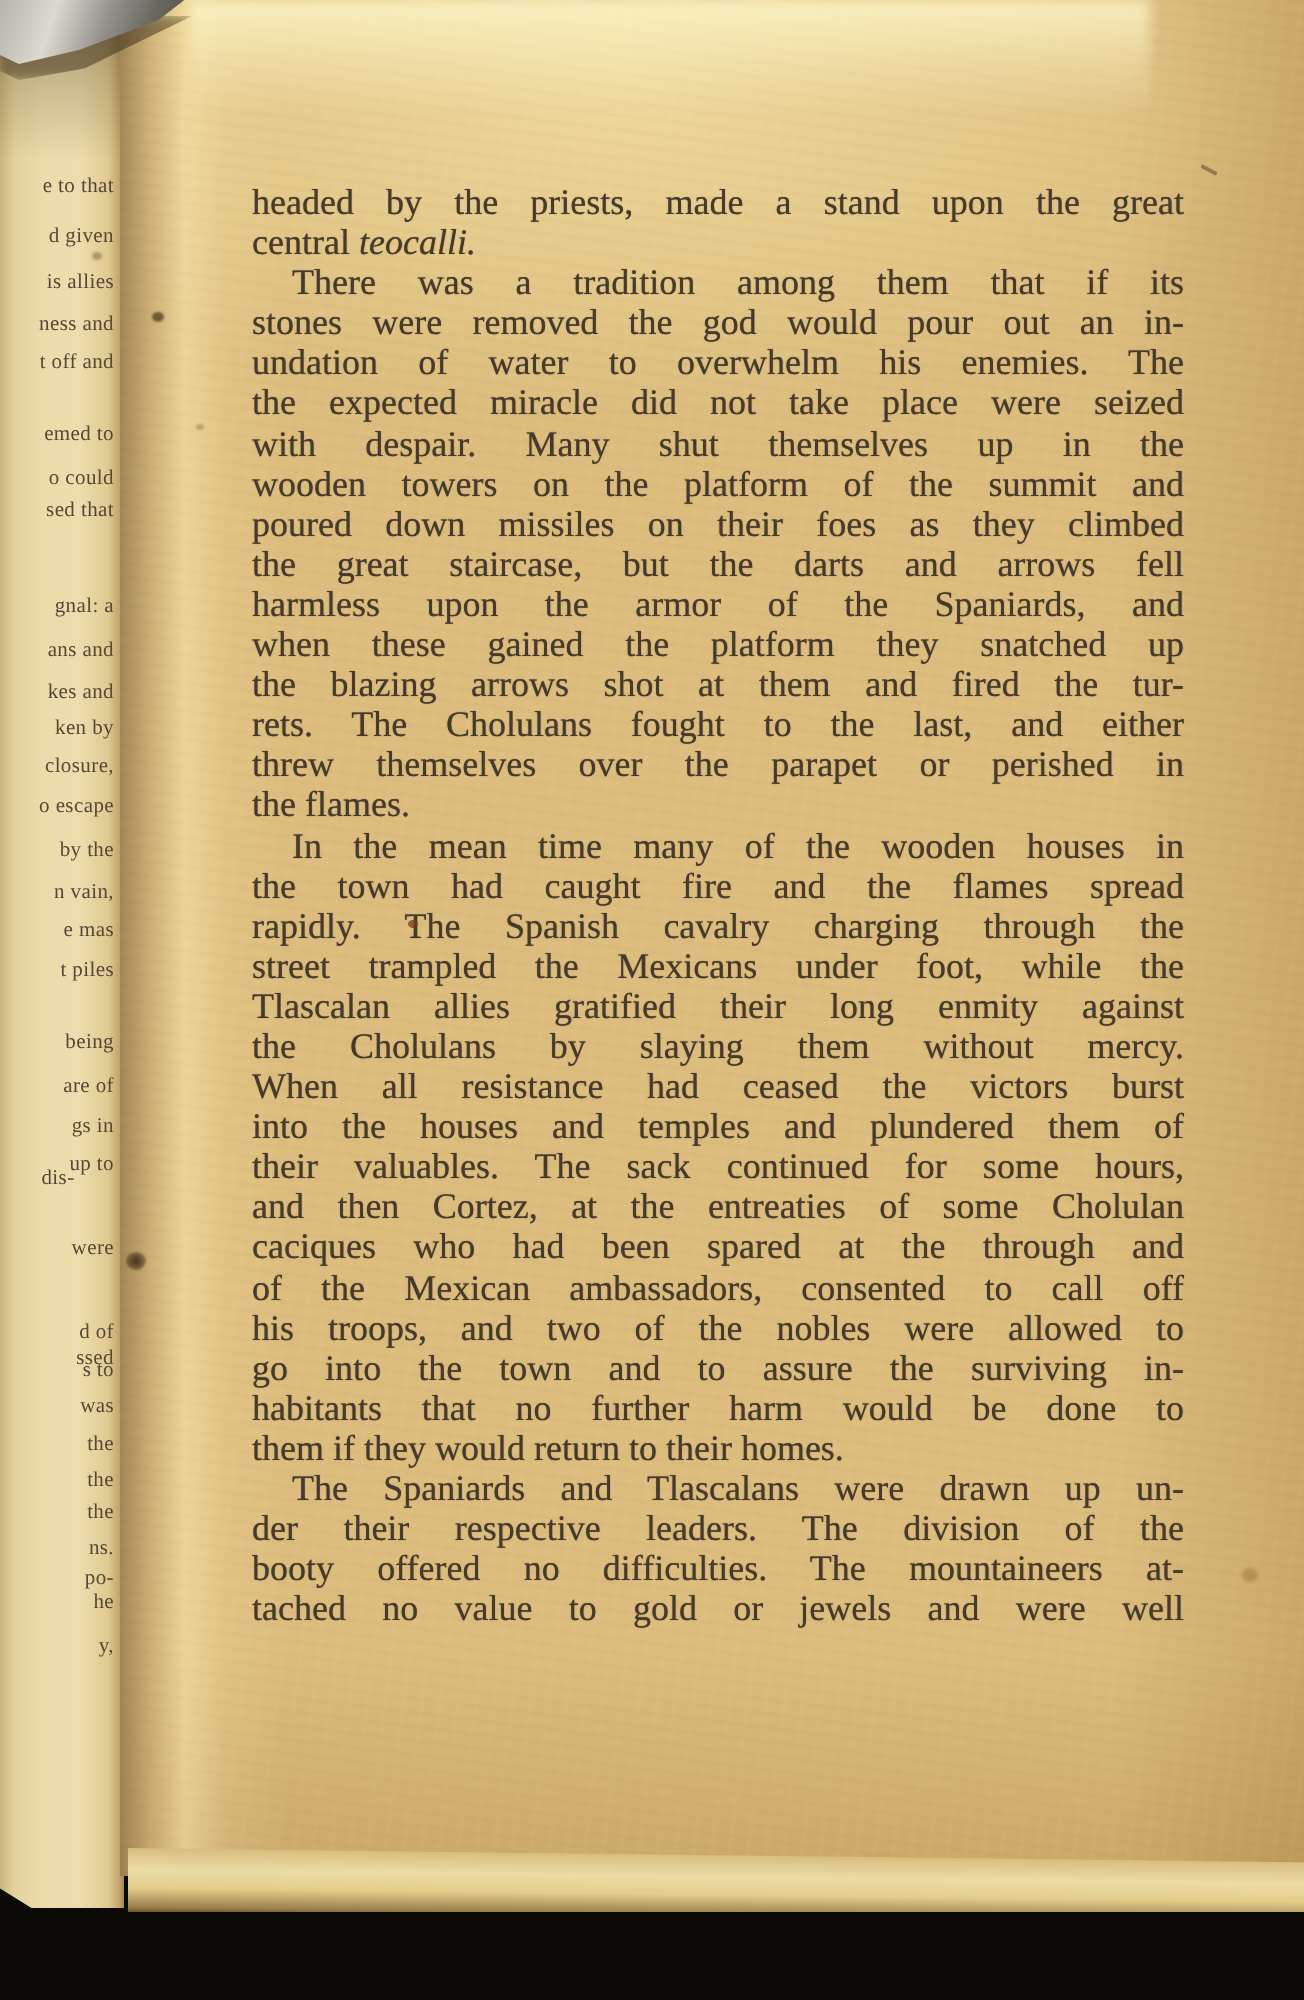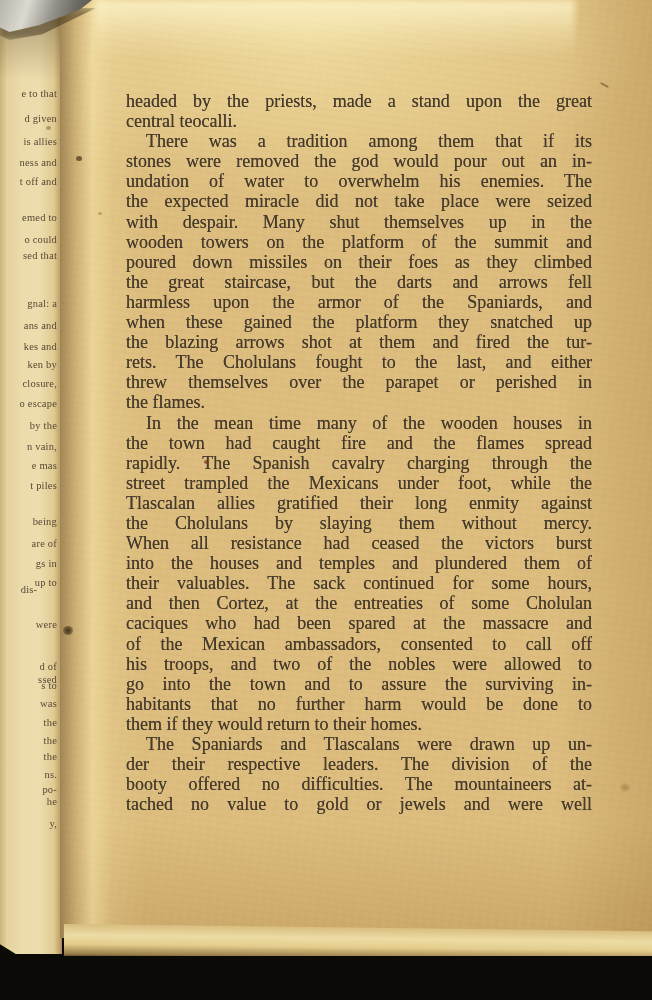--- a/index.html
+++ b/index.html
@@ -87,21 +87,21 @@
   
   #text-block{position:absolute;left:126px;top:91px;width:466px;}
   .line{
     height:20.1px;line-height:20.1px;font-size:18px;color:#453a2c;
     text-align:justify;text-align-last:justify;-moz-text-align-last:justify;
     text-shadow:0 0 .5px rgba(62,50,38,.75);
     overflow:visible;white-space:normal;
   }
   .line.end{text-align-last:left;-moz-text-align-last:left;}
   .line.indent{text-indent:20px;}
-  .it{margin-top:20px;}
+  .it{font-style:italic;margin-top:20px;}
   
   .stain{position:absolute;border-radius:50%;pointer-events:none;}
   #stain-1{left:76px;top:156px;width:6px;height:5px;background:rgba(70,50,25,.7);filter:blur(.4px);}
   #stain-2{left:46px;top:126px;width:5px;height:4px;background:rgba(110,80,45,.45);filter:blur(.6px);}
   #stain-3{left:204px;top:460px;width:5px;height:4px;background:rgba(120,60,25,.75);filter:blur(.3px);}
   #stain-4{left:63px;top:626px;width:10px;height:9px;background:radial-gradient(circle,rgba(55,38,18,.9),rgba(55,38,18,.2));filter:blur(.4px);}
   #stain-5{left:621px;top:784px;width:8px;height:7px;background:rgba(150,110,60,.45);filter:blur(.8px);}
   #stain-6{left:600px;top:84px;width:9px;height:2px;background:rgba(95,75,40,.55);transform:rotate(28deg);border-radius:2px;}
   #stain-7{left:98px;top:212px;width:4px;height:3px;background:rgba(130,95,50,.4);filter:blur(.5px);}
 </style>
@@ -177,21 +177,21 @@
       <div class="line indent"><span>In the mean time many of the wooden houses in</span></div>
       <div class="line"><span>the town had caught fire and the flames spread</span></div>
       <div class="line"><span>rapidly. The Spanish cavalry charging through the</span></div>
       <div class="line"><span>street trampled the Mexicans under foot, while the</span></div>
       <div class="line"><span>Tlascalan allies gratified their long enmity against</span></div>
       <div class="line"><span>the Cholulans by slaying them without mercy.</span></div>
       <div class="line"><span>When all resistance had ceased the victors burst</span></div>
       <div class="line"><span>into the houses and temples and plundered them of</span></div>
       <div class="line"><span>their valuables. The sack continued for some hours,</span></div>
       <div class="line"><span>and then Cortez, at the entreaties of some Cholulan</span></div>
-      <div class="line"><span>caciques who had been spared at the massacre and</span></div>
+      <div class="line"><span>caciques who had been spared at the through and</span></div>
       <div class="line"><span>of the Mexican ambassadors, consented to call off</span></div>
       <div class="line"><span>his troops, and two of the nobles were allowed to</span></div>
       <div class="line"><span>go into the town and to assure the surviving in-</span></div>
       <div class="line"><span>habitants that no further harm would be done to</span></div>
       <div class="line end"><span>them if they would return to their homes.</span></div>
       <div class="line indent"><span>The Spaniards and Tlascalans were drawn up un-</span></div>
       <div class="line"><span>der their respective leaders. The division of the</span></div>
       <div class="line"><span>booty offered no difficulties. The mountaineers at-</span></div>
       <div class="line"><span>tached no value to gold or jewels and were well</span></div>
     </div>

